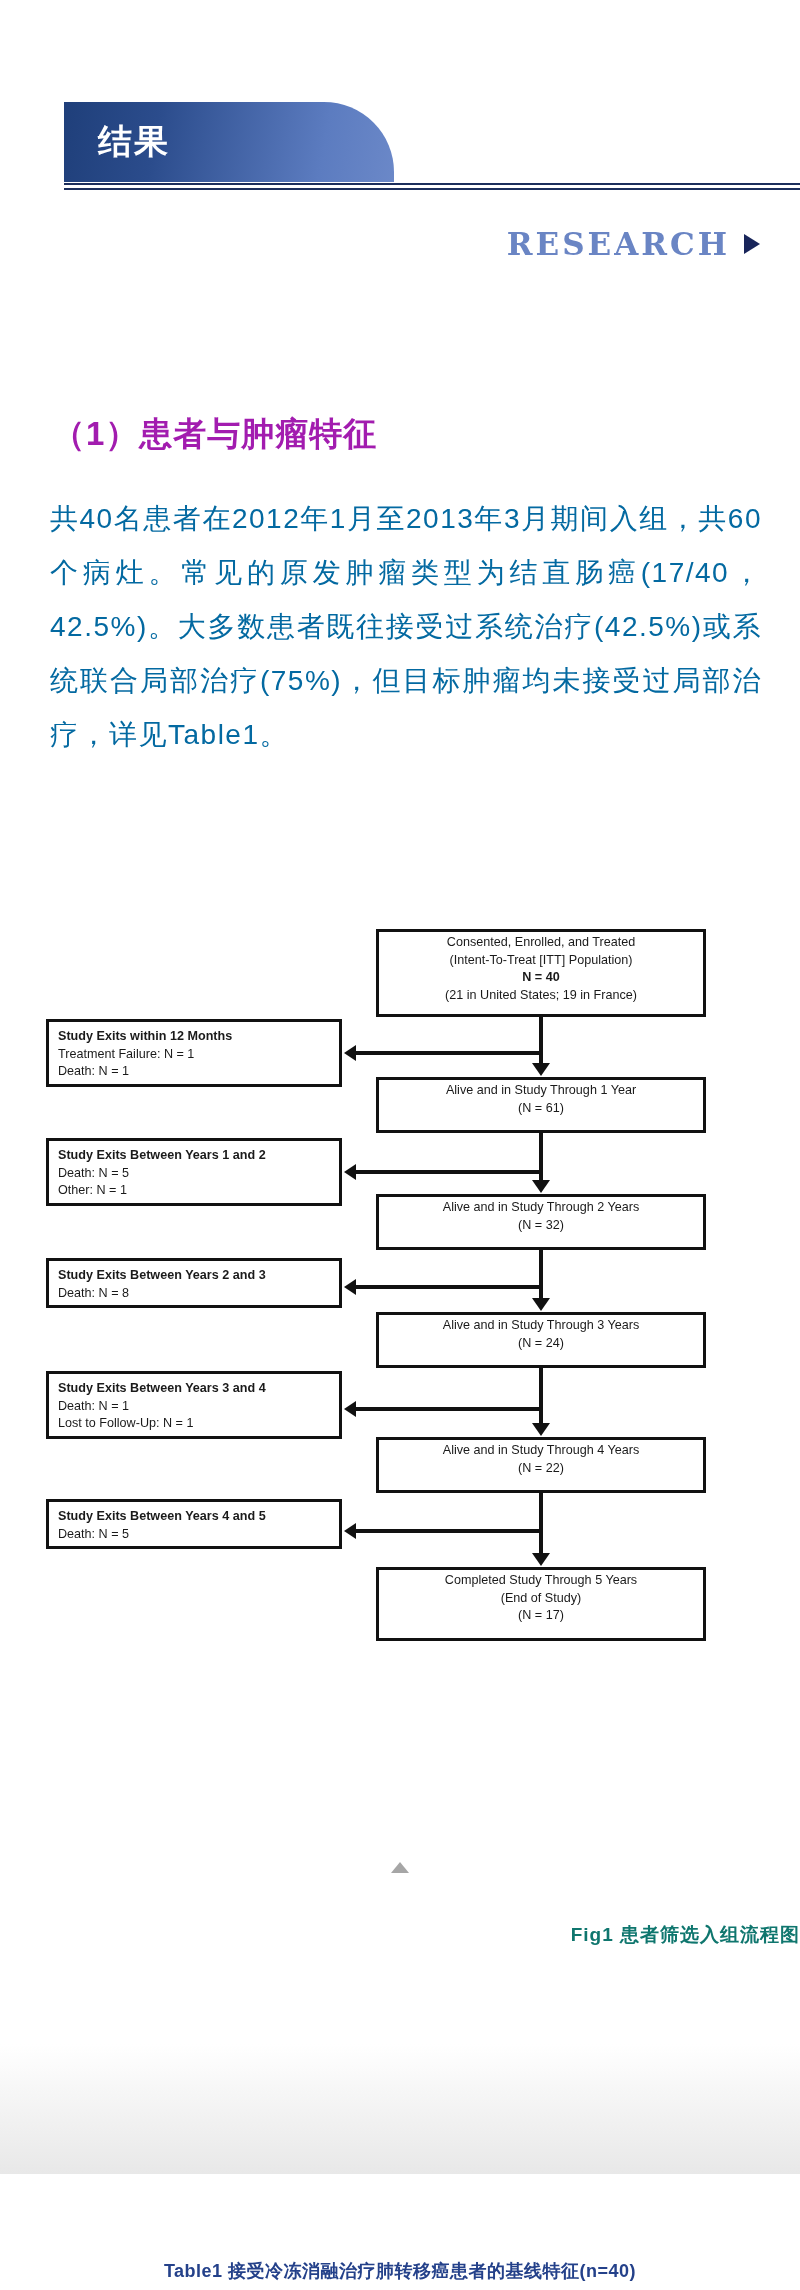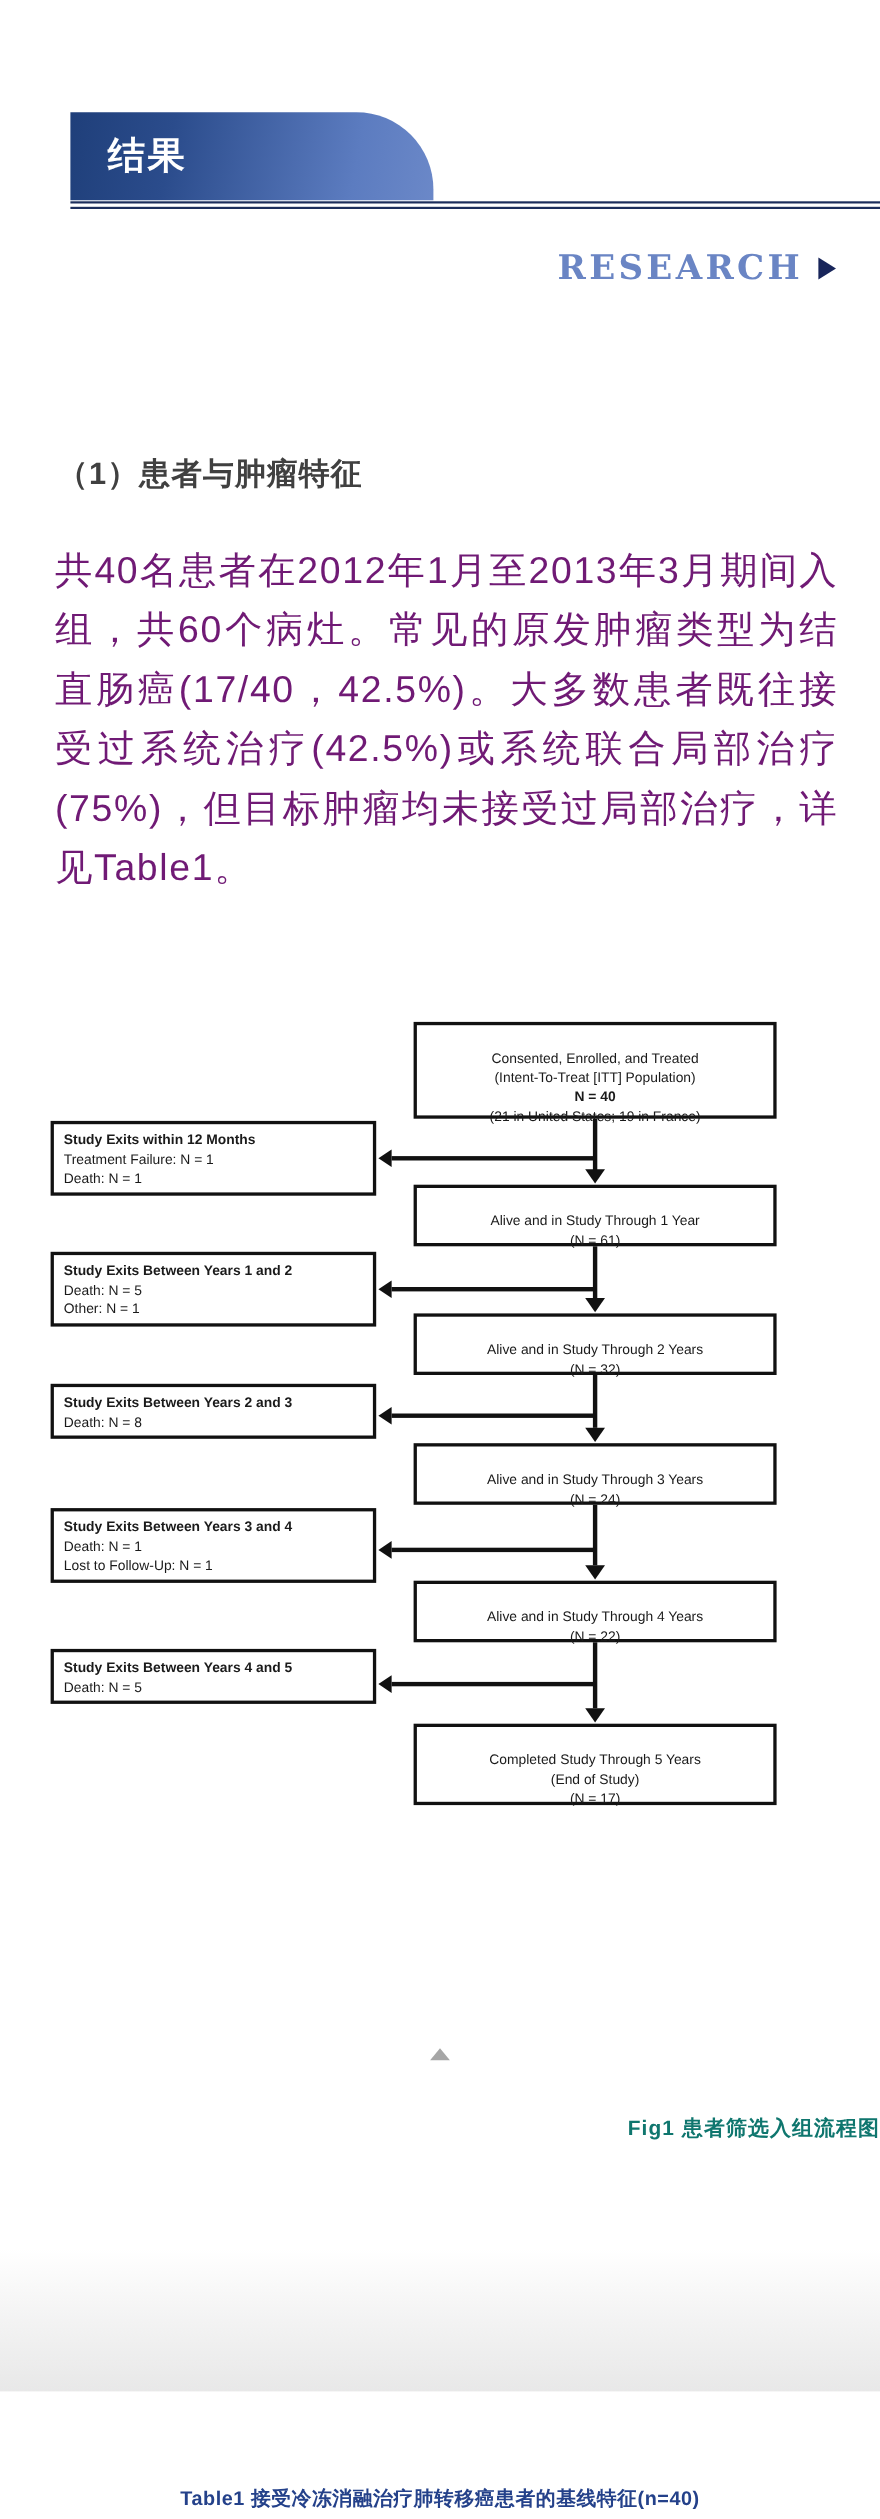--- a/index.html
+++ b/index.html
@@ -42,38 +42,38 @@
   }
   .research-tri{
     width:0;height:0;border-left:16px solid #18255a;
     border-top:10px solid transparent;border-bottom:10px solid transparent;
     margin-bottom:1px;
   }
 
   
   .sec-head{
     position:absolute;left:52px;top:368px;
-    color:#404040;font-size:28px;font-weight:700;letter-spacing:1px;
+    color:#a21caf;font-size:33px;font-weight:700;letter-spacing:1px;
   }
 
   
   .para{
     position:absolute;left:50px;top:448px;width:712px;
-    color:#701a75;font-size:34px;line-height:54px;letter-spacing:1.5px;
+    color:#0369a1;font-size:28px;line-height:54px;letter-spacing:1.5px;
     text-align:justify;text-justify:inter-ideograph;
   }
 
   
   .flow{position:absolute;left:36px;top:885px;width:730px;height:815px;}
   .fbox{
     position:absolute;box-sizing:border-box;background:#fff;
     border:3px solid #111;padding:6px 9px;
     font-size:12.6px;line-height:17.5px;color:#1a1a1a;
   }
-  .fbox.center{text-align:center;padding-top:22px;}
+  .fbox.center{text-align:center;padding-top:2px;}
   .fbox.left{text-align:left;}
   .fbox b{font-weight:700;}
   .vline{position:absolute;background:#111;width:4px;}
   .hline{position:absolute;background:#111;height:4px;}
   .arrow-down{
     position:absolute;width:0;height:0;
     border-left:9px solid transparent;border-right:9px solid transparent;
     border-top:13px solid #111;
   }
   .arrow-left{

